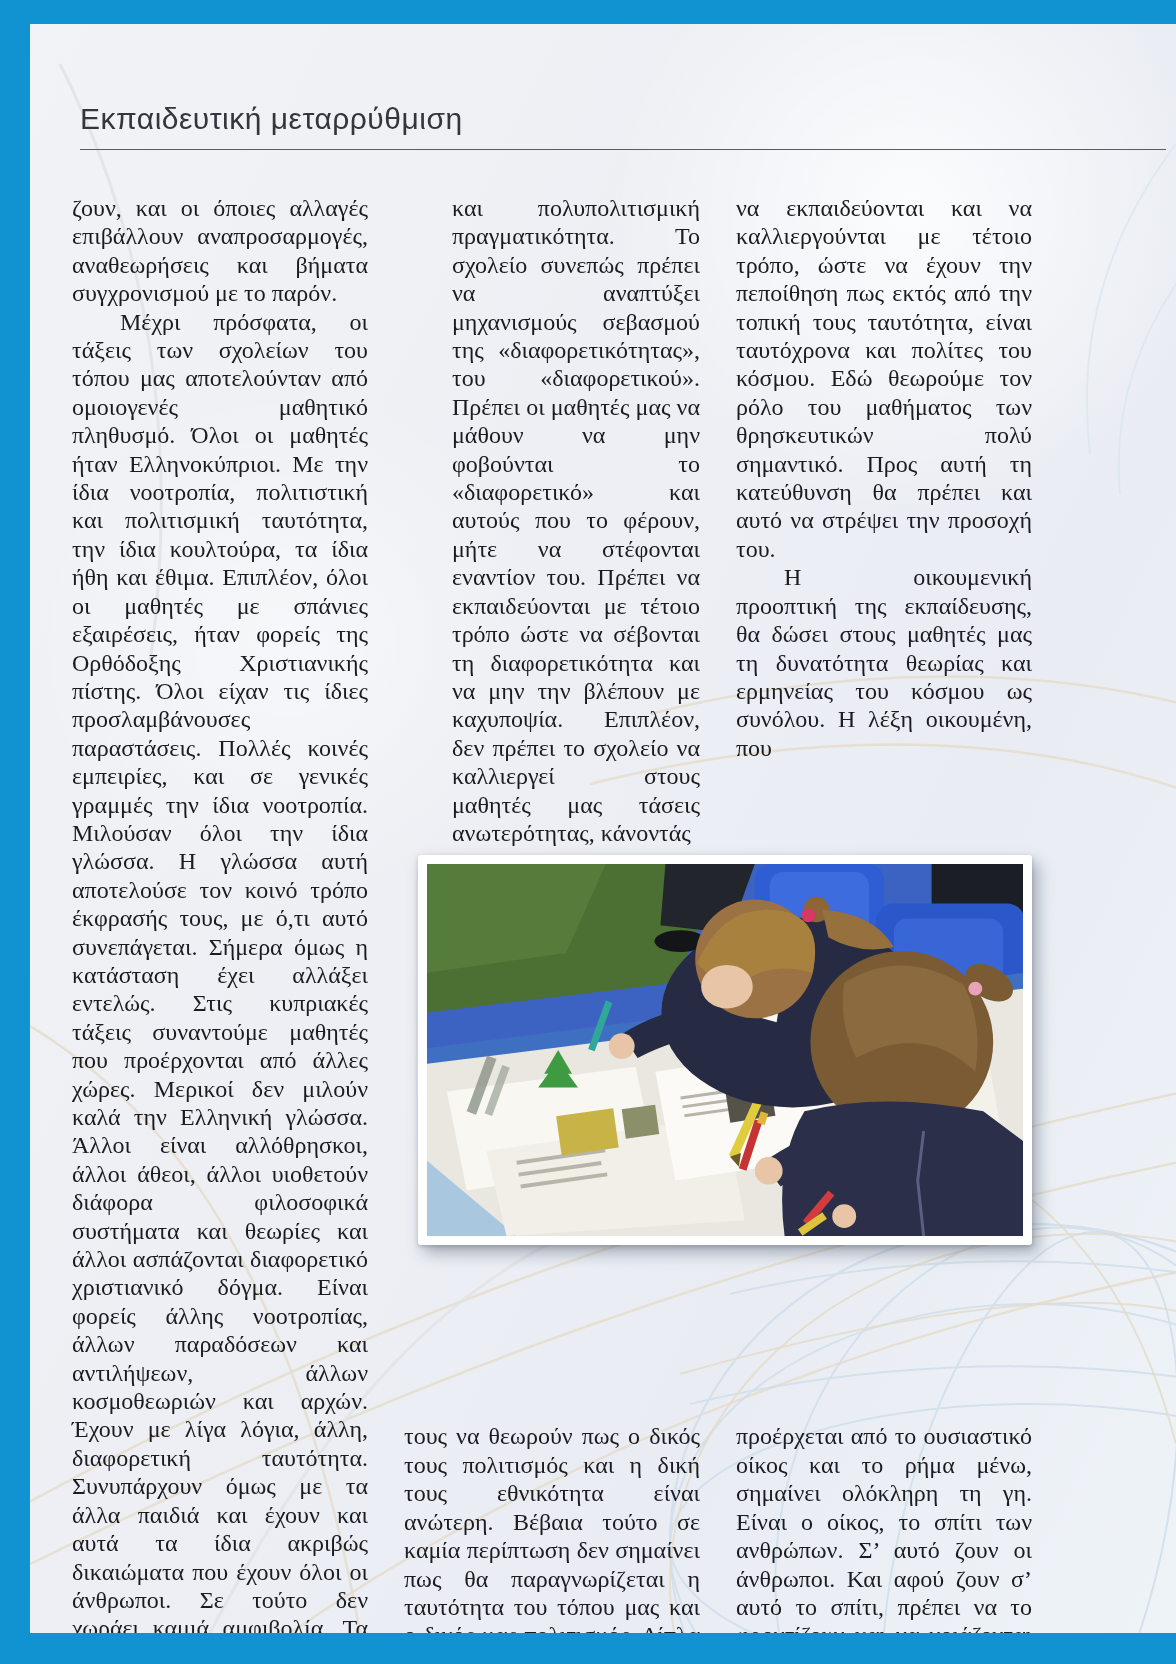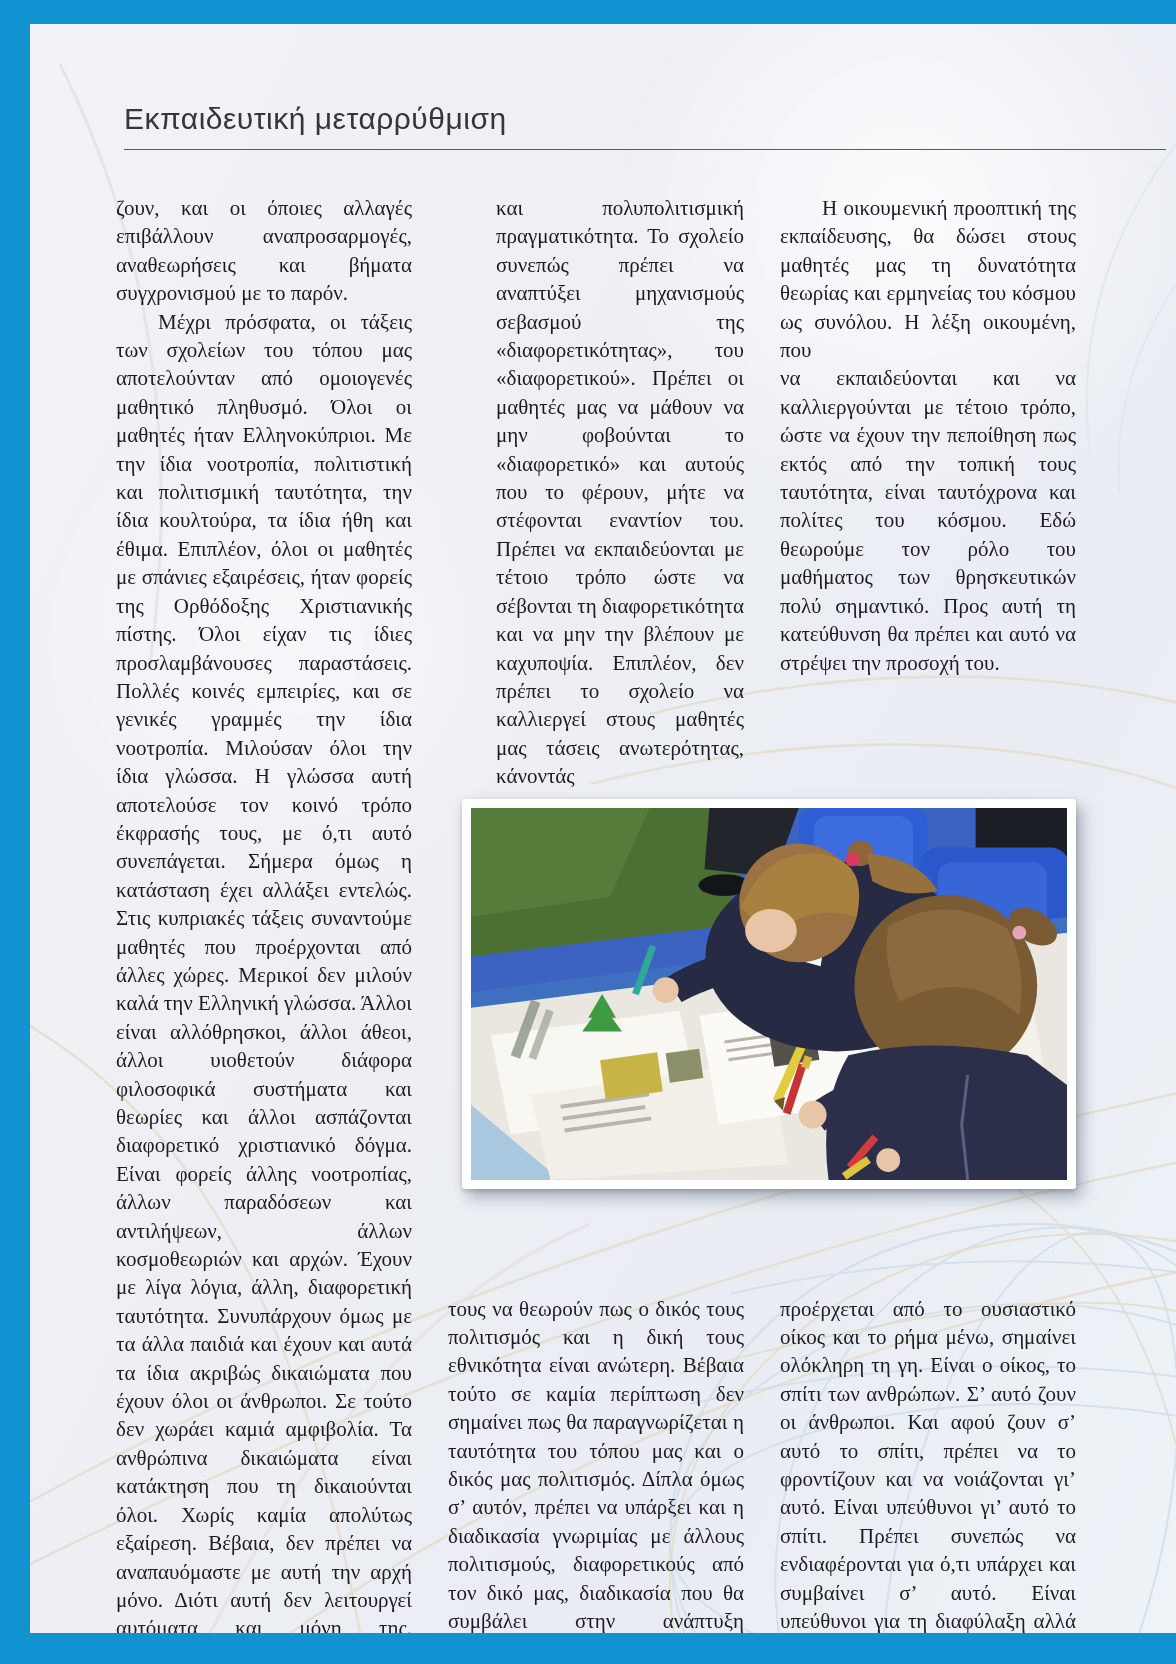--- a/index.html
+++ b/index.html
@@ -7,21 +7,20 @@
     width:1176px;height:1664px;
     background:#1193d2;
     overflow:hidden;position:relative;
     font-family:"Liberation Serif", serif;
   }
   .content{
     position:absolute;left:30px;top:24px;right:0;bottom:31px;
     background:
       linear-gradient(115deg, #f2f3f6 0%, #edeff4 40%, #e9edf3 70%, #eef3f8 100%);
     overflow:hidden;
-    padding-left:44px;
   }
   .decor{position:absolute;inset:0;z-index:0;pointer-events:none;}
   .inner{position:relative;z-index:1;height:100%;}
 
   header.pagehead{margin:78px 10px 0 50px;}
   .page-title{
     font-family:"Liberation Sans", sans-serif;
     font-size:30px;font-weight:400;letter-spacing:0.5px;
     color:#34353d;margin:0;
   }
@@ -29,21 +28,21 @@
 
   .cols{
     margin:44px 0 0 42px;width:960px;
     display:grid;
     grid-template-columns:296px 296px 296px;
     grid-column-gap:36px;
     grid-template-rows:minmax(398px,auto) auto auto;
   }
   .para{
     margin:0;
-    font-size:21px;line-height:28.4px;
+    font-size:24px;line-height:28.4px;
     text-align:justify;color:#1b1c21;
   }
   .para.indent{text-indent:2em;}
   .col1{grid-column:1;grid-row:1/4;}
   .c2top{grid-column:2;grid-row:1;margin-left:48px;}
   .c3top{grid-column:3;grid-row:1;}
   .photo-fig{
     grid-column:2/4;grid-row:2;
     margin:8px 0 14px 14px;
     background:#ffffff;padding:9px;
@@ -116,22 +115,22 @@
       <div class="col1">
         <p class="para">ζουν, και οι όποιες αλλαγές επιβάλλουν αναπροσαρμογές, αναθεωρήσεις και βήματα συγχρονισμού με το παρόν.</p>
         <p class="para indent">Μέχρι πρόσφατα, οι τάξεις των σχολείων του τόπου μας αποτελούνταν  από ομοιογενές μαθητικό πληθυσμό. Όλοι οι μαθητές ήταν Ελληνοκύπριοι. Με την ίδια νοοτροπία, πολιτιστική και πολιτισμική ταυτότητα, την ίδια κουλτούρα, τα ίδια ήθη και έθιμα. Επιπλέον, όλοι οι μαθητές με σπάνιες εξαιρέσεις, ήταν φορείς της Ορθόδοξης Χριστιανικής πίστης. Όλοι είχαν τις ίδιες προσλαμβάνουσες παραστάσεις. Πολλές κοινές εμπειρίες, και σε γενικές γραμμές την ίδια νοοτροπία. Μιλούσαν όλοι την ίδια γλώσσα. Η γλώσσα αυτή αποτελούσε τον κοινό τρόπο έκφρασής τους, με ό,τι αυτό συνεπάγεται. Σήμερα όμως η κατάσταση έχει αλλάξει εντελώς. Στις κυπριακές τάξεις συναντούμε μαθητές που προέρχονται από άλλες χώρες. Μερικοί δεν μιλούν καλά την Ελληνική γλώσσα. Άλλοι είναι αλλόθρησκοι, άλλοι άθεοι, άλλοι υιοθετούν διάφορα φιλοσοφικά συστήματα και θεωρίες  και άλλοι ασπάζονται διαφορετικό χριστιανικό δόγμα. Είναι φορείς  άλλης νοοτροπίας, άλλων παραδόσεων και αντιλήψεων, άλλων κοσμοθεωριών και αρχών. Έχουν με λίγα λόγια, άλλη, διαφορετική  ταυτότητα. Συνυπάρχουν όμως με τα άλλα παιδιά και έχουν και αυτά τα ίδια ακριβώς δικαιώματα που έχουν όλοι οι άνθρωποι. Σε τούτο δεν χωράει καμιά αμφιβολία. Τα ανθρώπινα δικαιώματα είναι κατάκτηση που τη δικαιούνται όλοι. Χωρίς καμία απολύτως εξαίρεση. Βέβαια, δεν πρέπει να αναπαυόμαστε με αυτή την αρχή μόνο. Διότι αυτή δεν λειτουργεί αυτόματα και μόνη της. Χρειάζεται περαιτέρω δραστηριοποίηση και εφαρμογή των πρακτικών εκείνων μεθόδων που θα ανταποκρίνονται στην υφιστάμενη  πλουραλιστική</p>
       </div>
 
       <div class="c2top">
         <p class="para">και πολυπολιτισμική πραγματικότητα. Το σχολείο συνεπώς πρέπει να αναπτύξει μηχανισμούς σεβασμού της  «διαφορετικότητας», του «διαφορετικού». Πρέπει οι μαθητές μας να μάθουν να μην φοβούνται το «διαφορετικό» και αυτούς που το φέρουν, μήτε να στέφονται εναντίον του. Πρέπει να εκπαιδεύονται με τέτοιο τρόπο ώστε να σέβονται τη διαφορετικότητα και να μην την βλέπουν με καχυποψία. Επιπλέον, δεν πρέπει το σχολείο να καλλιεργεί στους μαθητές μας τάσεις  ανωτερότητας,  κάνοντάς</p>
       </div>
 
       <div class="c3top">
+        <p class="para">να εκπαιδεύονται και να καλλιεργούνται με τέτοιο τρόπο, ώστε να έχουν την πεποίθηση πως εκτός από την τοπική τους ταυτότητα, είναι ταυτόχρονα και πολίτες του κόσμου. Εδώ θεωρούμε τον ρόλο του μαθήματος των θρησκευτικών πολύ σημαντικό. Προς αυτή τη κατεύθυνση θα πρέπει και αυτό να στρέψει την προσοχή του.</p>
         <p class="para indent">Η οικουμενική προοπτική της εκπαίδευσης, θα δώσει στους μαθητές μας τη δυνατότητα θεωρίας και ερμηνείας του κόσμου ως συνόλου. Η λέξη οικουμένη, που</p>
-        <p class="para">να εκπαιδεύονται και να καλλιεργούνται με τέτοιο τρόπο, ώστε να έχουν την πεποίθηση πως εκτός από την τοπική τους ταυτότητα, είναι ταυτόχρονα και πολίτες του κόσμου. Εδώ θεωρούμε τον ρόλο του μαθήματος των θρησκευτικών πολύ σημαντικό. Προς αυτή τη κατεύθυνση θα πρέπει και αυτό να στρέψει την προσοχή του.</p>
       </div>
 
       <figure class="photo-fig">
         <svg viewBox="0 0 600 376" preserveAspectRatio="none" aria-hidden="true">
 
           <rect x="0" y="0" width="600" height="376" fill="#3d63c2"></rect>
 
           <polygon points="0,0 300,0 250,120 0,150" fill="#4c7034"></polygon>
           <polygon points="0,0 180,0 140,90 0,110" fill="#557c3a"></polygon>
 

